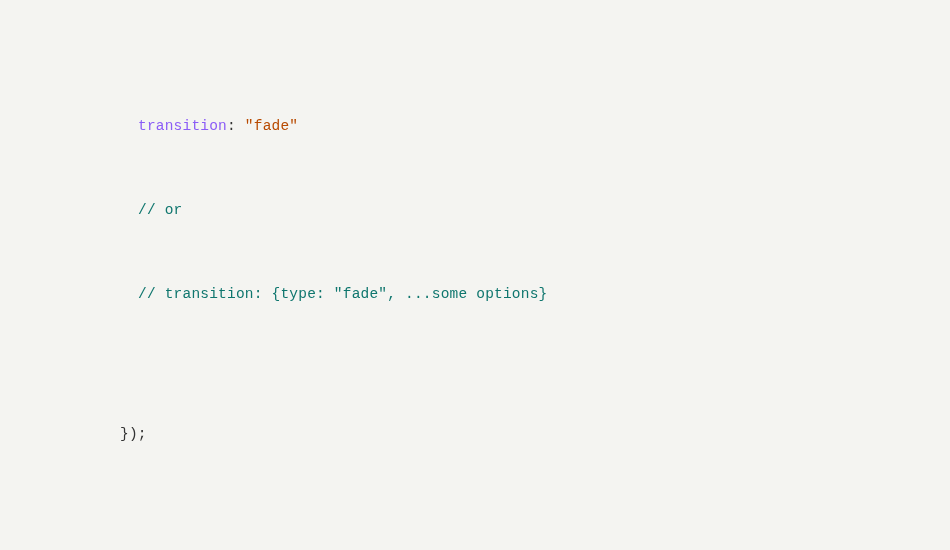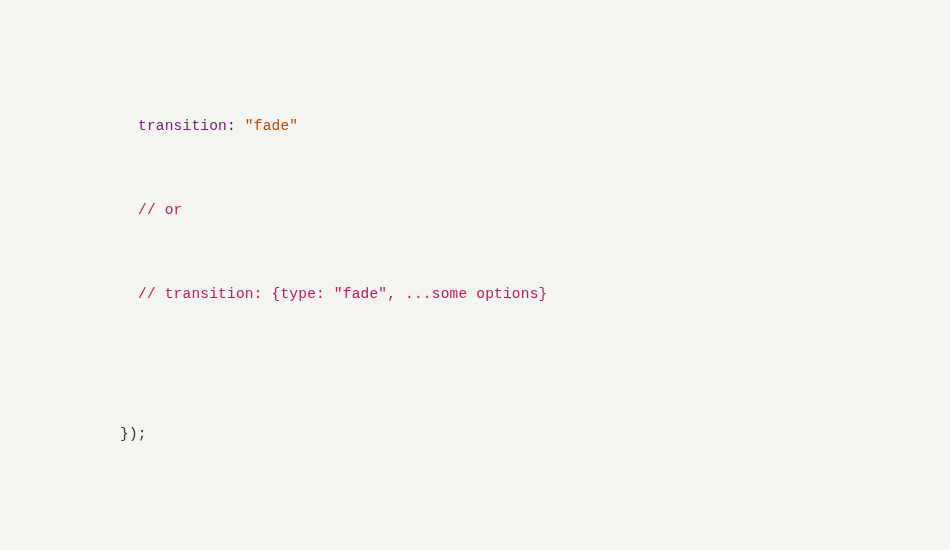--- a/index.html
+++ b/index.html
@@ -23,22 +23,22 @@
       font-size: 14.5px;
       line-height: 28px;
       white-space: pre;
       letter-spacing: 0.2px;
     }
     .code-indent {
       padding-left: 18px;
     }
     .punct { color: #333; }
     .string { color: #b84a00; }
-    .key { color: #701a75; }
-    .comment { color: #be185d; }
+    .key { color: #8b5cf6; }
+    .comment { color: #0f766e; }
   </style>
 </head>
 <body>
 
 <div class="container">
 
   <div class="code-block">
     <div class="code-indent">
       <div><span class="key">transition</span><span class="punct">: </span><span class="string">"fade"</span></div>
       <div><span class="comment">// or</span></div>

